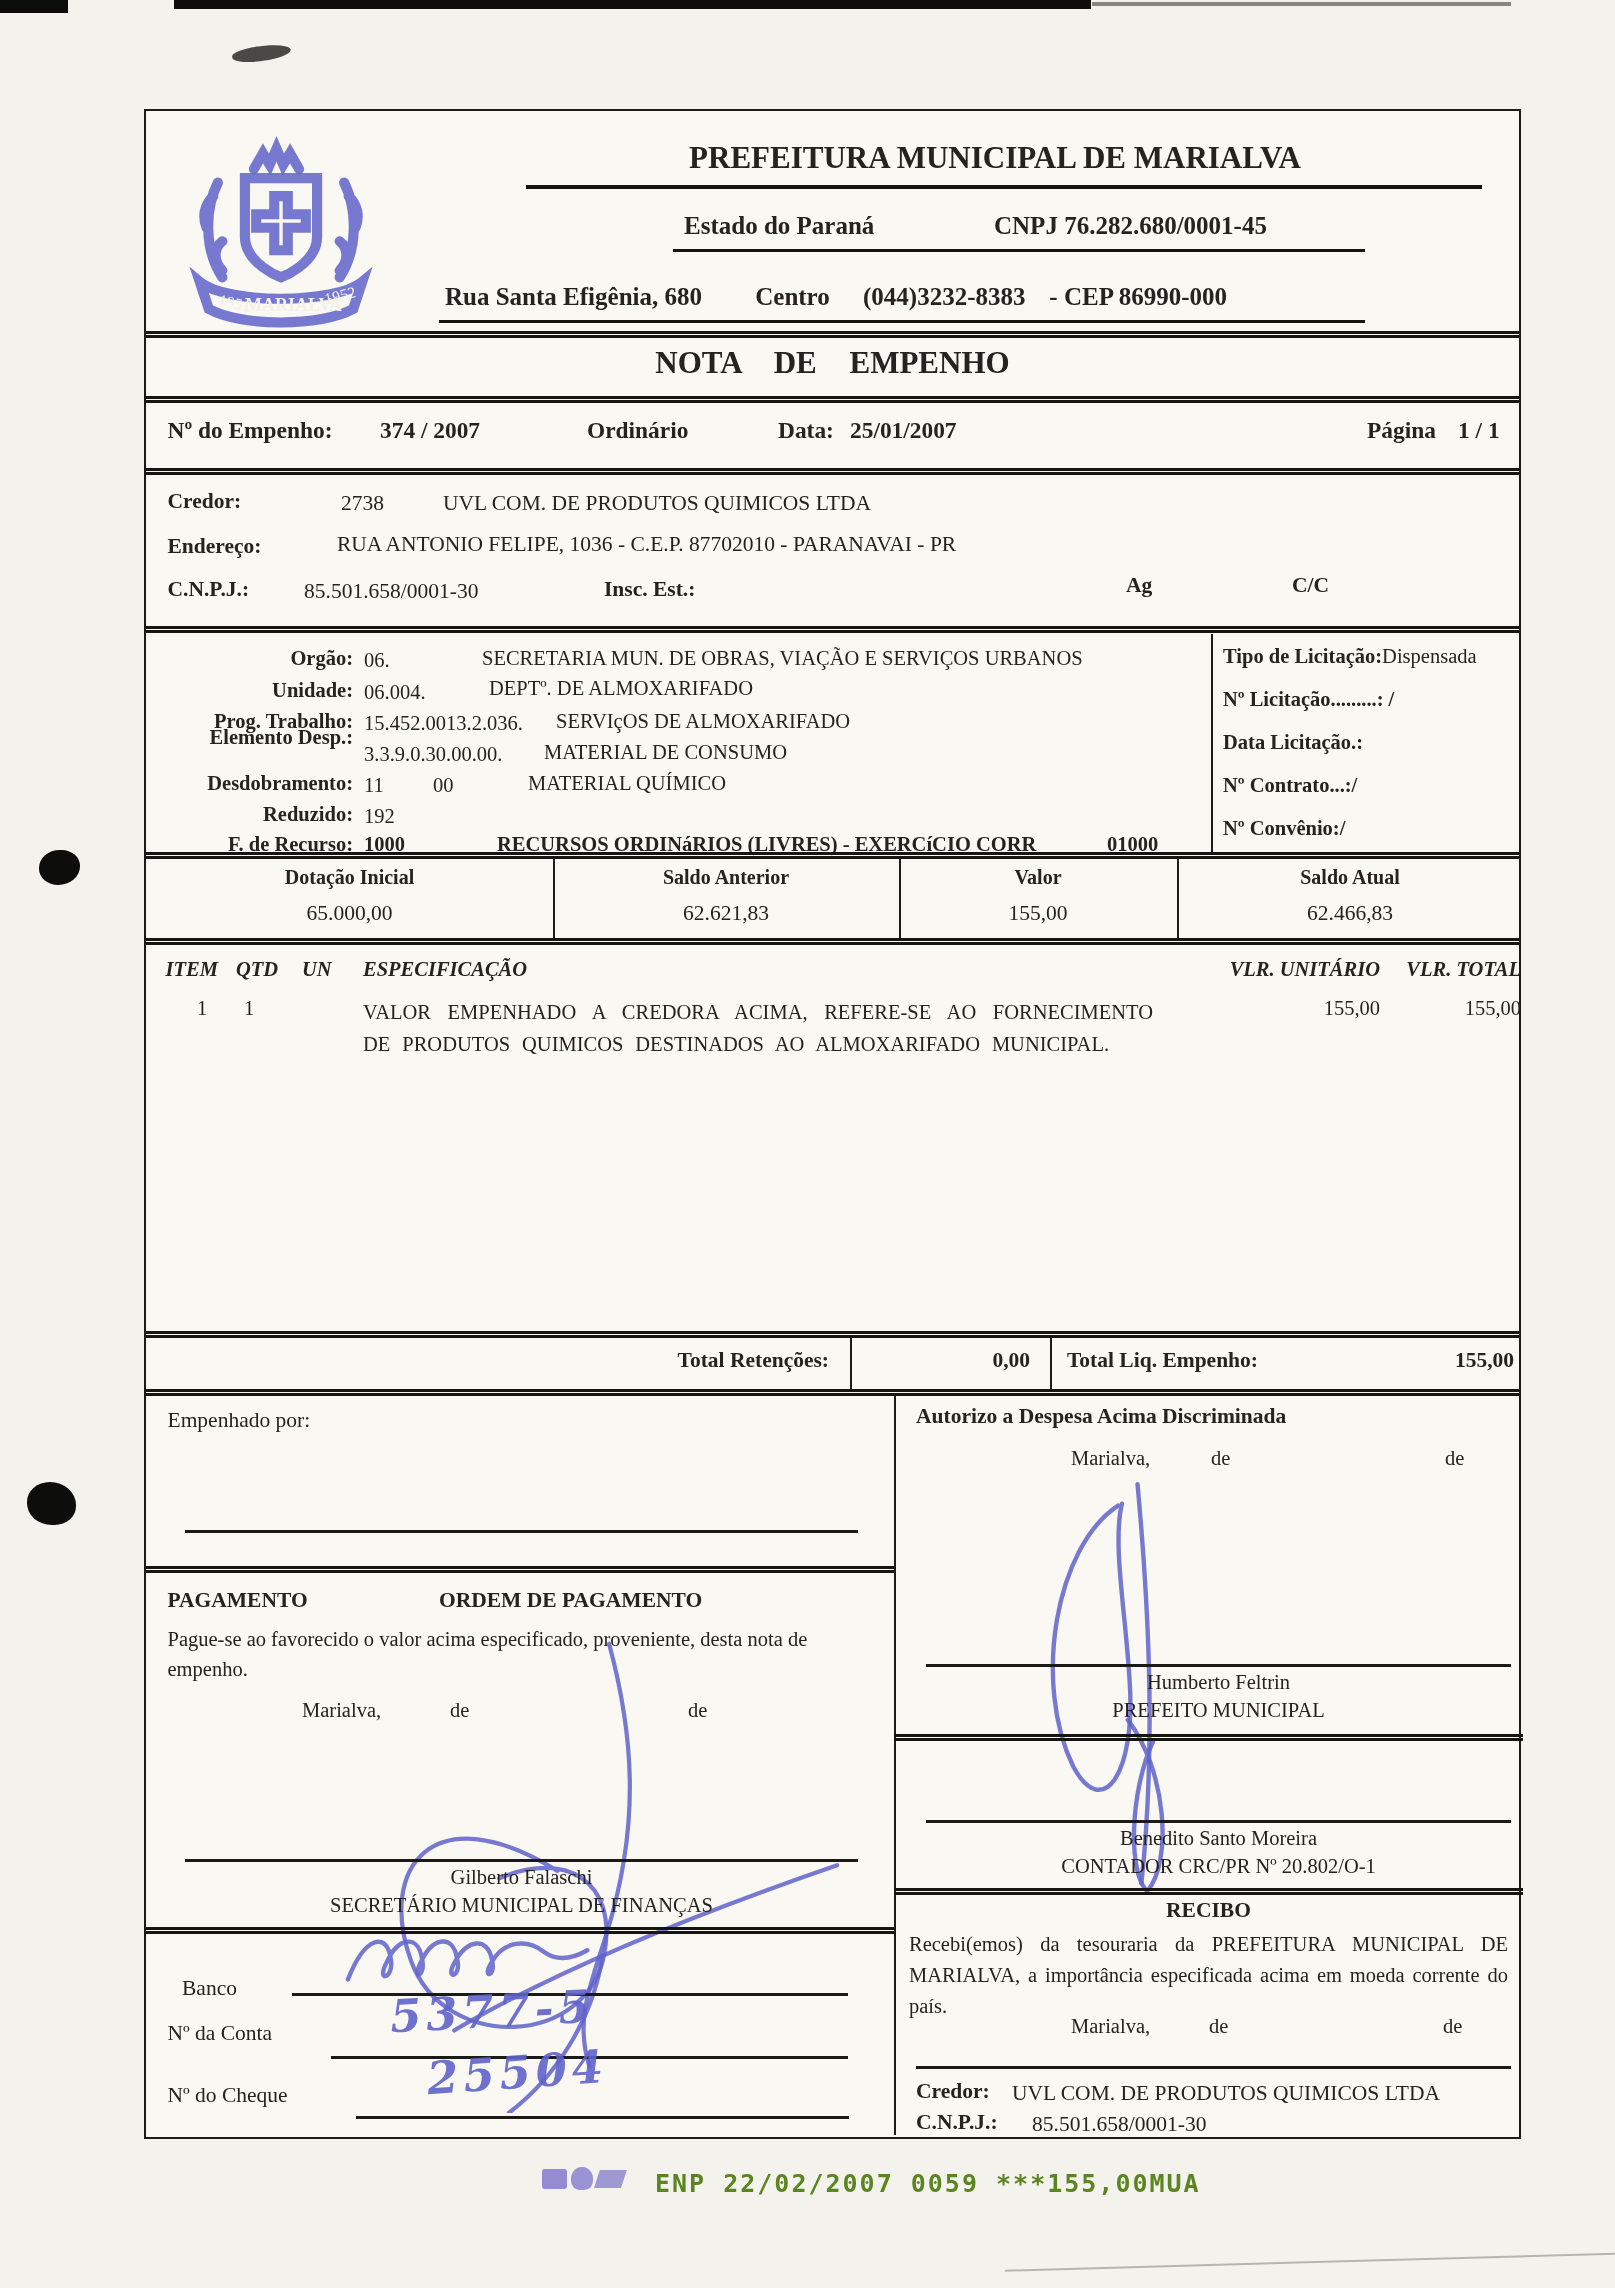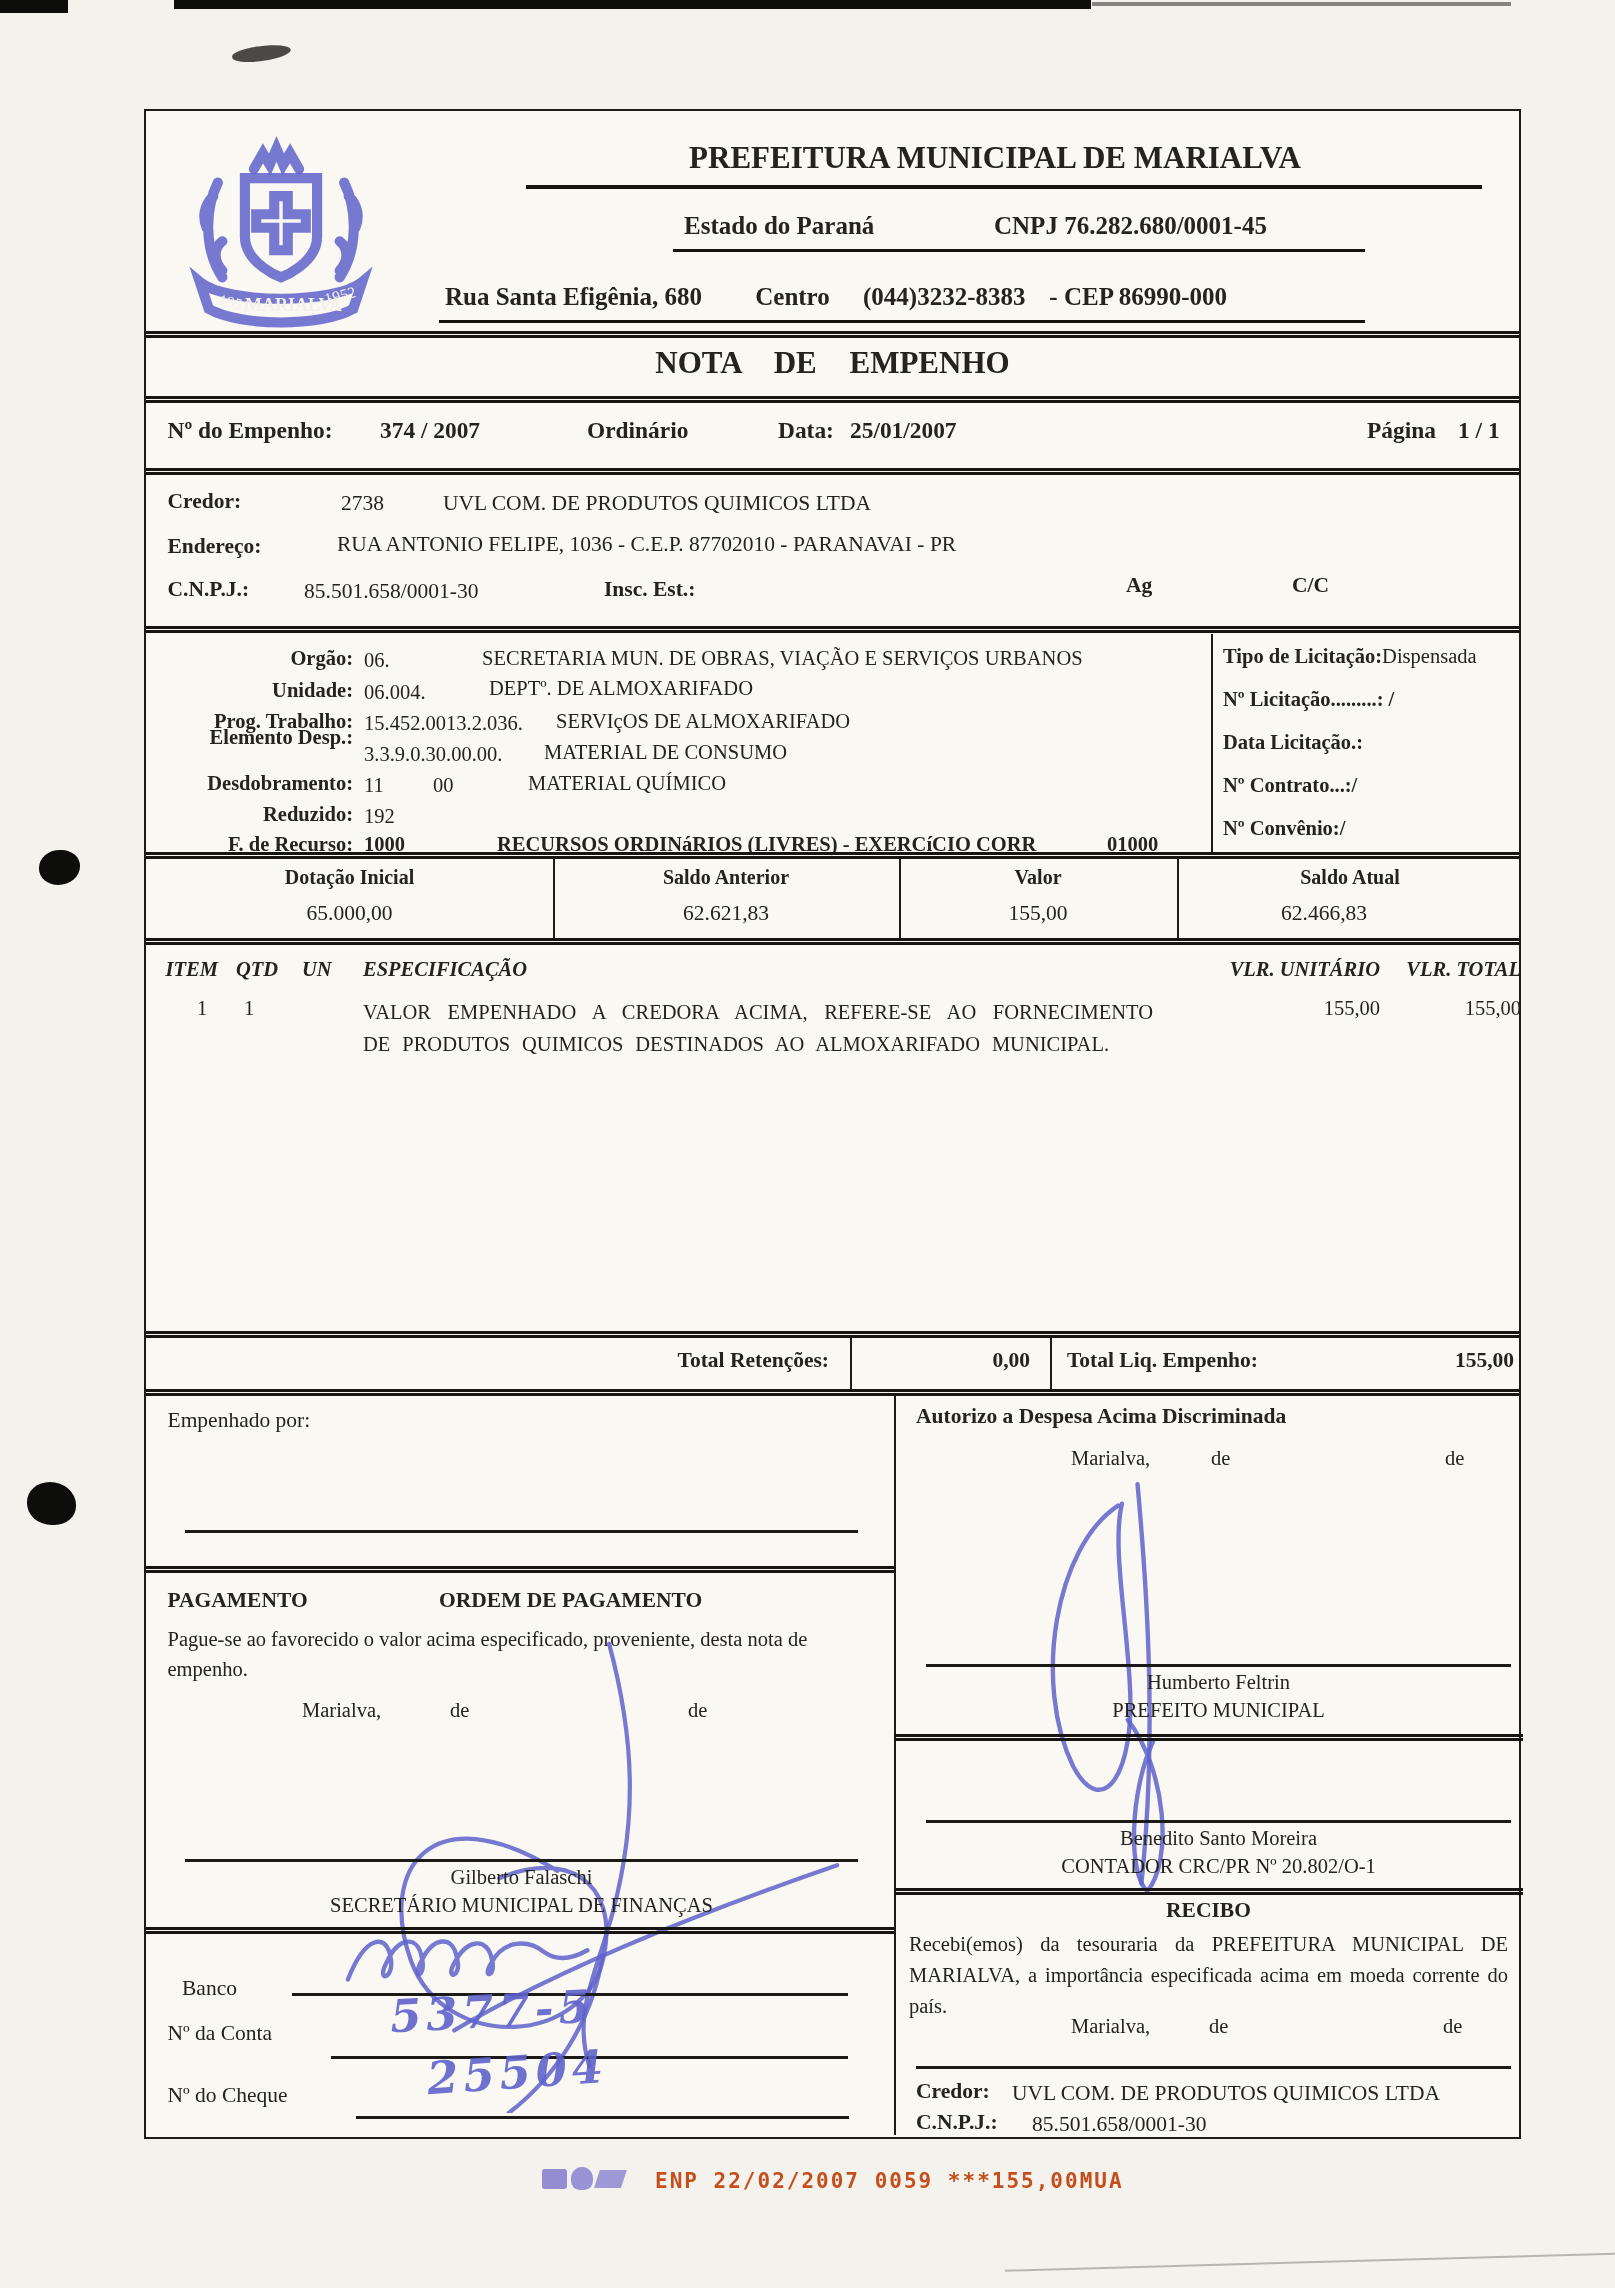--- a/index.html
+++ b/index.html
@@ -14,22 +14,22 @@
          background:#faf8f2;box-sizing:border-box;}
   .rule{position:absolute;left:0;width:100%;height:6.8px;
         background:linear-gradient(to bottom,#161512 0 2.9px,rgba(0,0,0,0) 2.9px 3.9px,#161512 3.9px 6.8px);}
   .hr{position:absolute;height:2.9px;background:#1b1a16;}
   .vl{position:absolute;width:2px;background:#1c1b17;}
   .uline{position:absolute;height:2.9px;background:#14130f;}
   .t21{font-size:20.5px;} .t22{font-size:21.5px;} .t23{font-size:20px;} .t24{font-size:23.4px;}
   .hand{position:absolute;color:#5f63cb;font-family:"DejaVu Serif",serif;font-style:italic;font-weight:bold;
         letter-spacing:4.9px;opacity:.9;}
   .sig path{fill:none;stroke:#5f63cb;stroke-width:4.5;stroke-linecap:round;opacity:.85;}
-  .stamp{position:absolute;color:#c2410c;font-family:"DejaVu Sans Mono","Liberation Mono",monospace;
-         font-weight:bold;font-size:21px;letter-spacing:2px;opacity:.92;}
+  .stamp{position:absolute;color:#4d7c0f;font-family:"DejaVu Sans Mono","Liberation Mono",monospace;
+         font-weight:bold;font-size:25px;letter-spacing:2px;opacity:.92;}
   .blob{position:absolute;background:#0d0d0c;}
   .spec{text-align:justify;word-spacing:6.8px;line-height:1.55;}
   .par{text-align:justify;word-spacing:2px;line-height:1.5;}
 </style>
 </head>
 <body>
 
 <div class="sheet">
 
   <div class="blob" style="left:174px;top:0;width:917px;height:8.8px;"></div>
@@ -146,21 +146,21 @@
     <div class="vl" style="left:753px;top:748px;height:79px;"></div>
     <div class="vl" style="left:1031px;top:748px;height:79px;"></div>
 
     <div class="abs ctr b t23" style="left:0;top:755px;width:407px;">Dotação Inicial</div>
     <div class="abs ctr t22" style="left:0;top:790px;width:407px;">65.000,00</div>
     <div class="abs ctr b t23" style="left:407px;top:755px;width:346px;">Saldo Anterior</div>
     <div class="abs ctr t22" style="left:407px;top:790px;width:346px;">62.621,83</div>
     <div class="abs ctr b t23" style="left:753px;top:755px;width:278px;">Valor</div>
     <div class="abs ctr t22" style="left:753px;top:790px;width:278px;">155,00</div>
     <div class="abs ctr b t23" style="left:1031px;top:755px;width:346px;">Saldo Atual</div>
-    <div class="abs ctr t22" style="left:977px;top:790px;width:346px;padding-left:28px;">62.466,83</div>
+    <div class="abs ctr t22" style="left:1031px;top:790px;width:346px;">62.466,83</div>
 
     <div class="rule" style="top:827px;"></div>
 
     <span class="abs b i t21" style="left:19.5px;top:847px;">ITEM</span>
     <span class="abs b i t21" style="left:90px;top:847px;">QTD</span>
     <span class="abs b i t21" style="left:156px;top:847px;">UN</span>
     <span class="abs b i t21" style="left:217px;top:847px;">ESPECIFICAÇÃO</span>
     <span class="abs b i rt t21" style="left:1058px;top:847px;width:176px;">VLR. UNITÁRIO</span>
     <span class="abs b i rt t21" style="left:1231px;top:847px;width:144px;">VLR. TOTAL</span>
 

